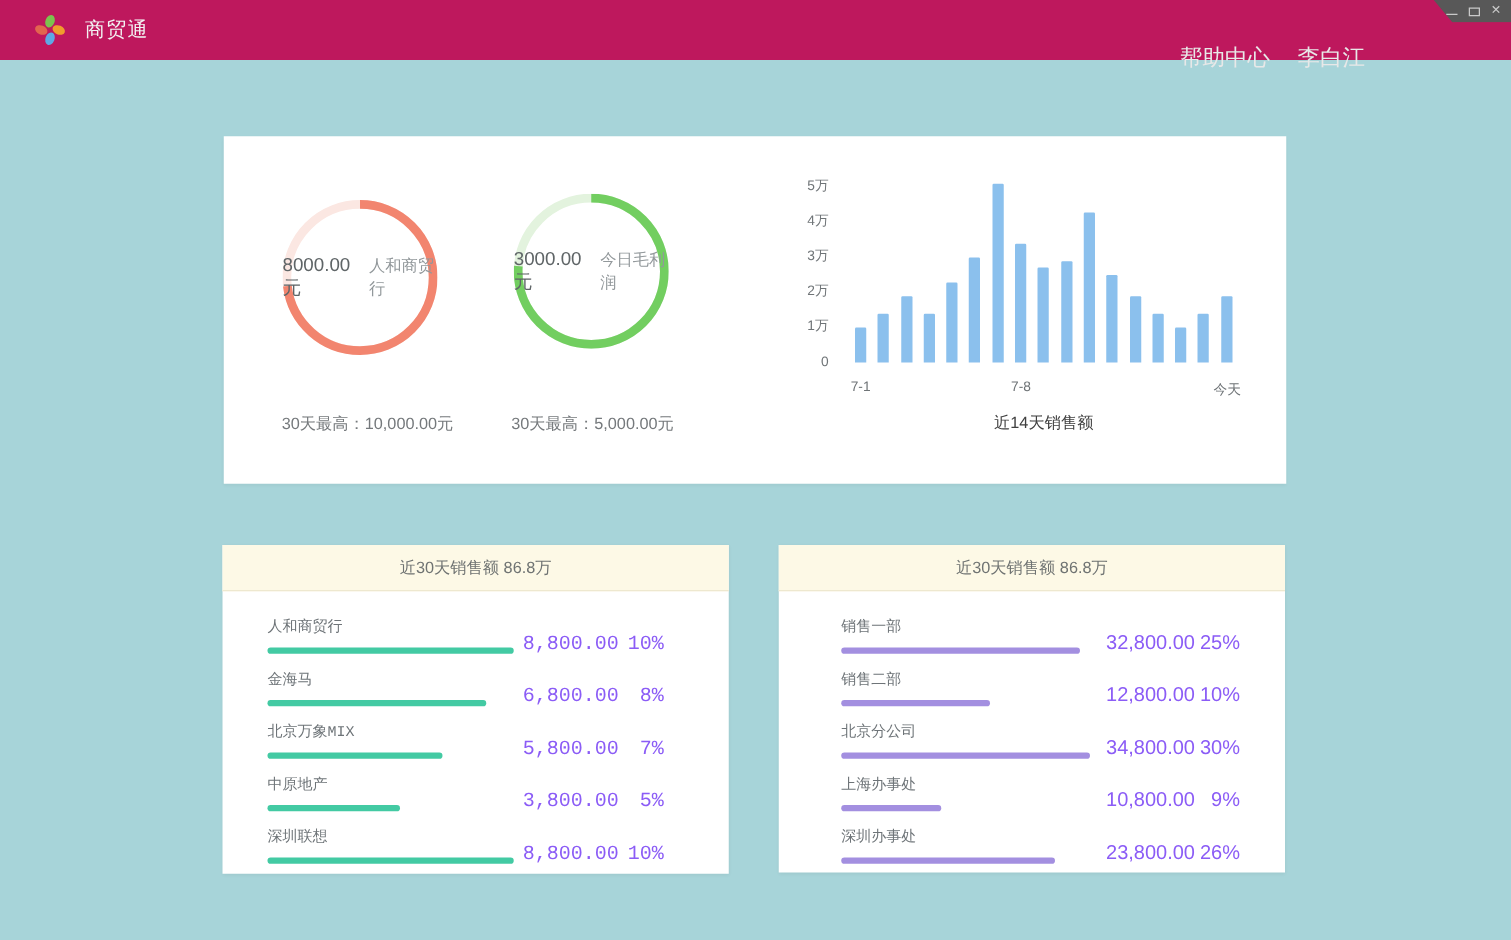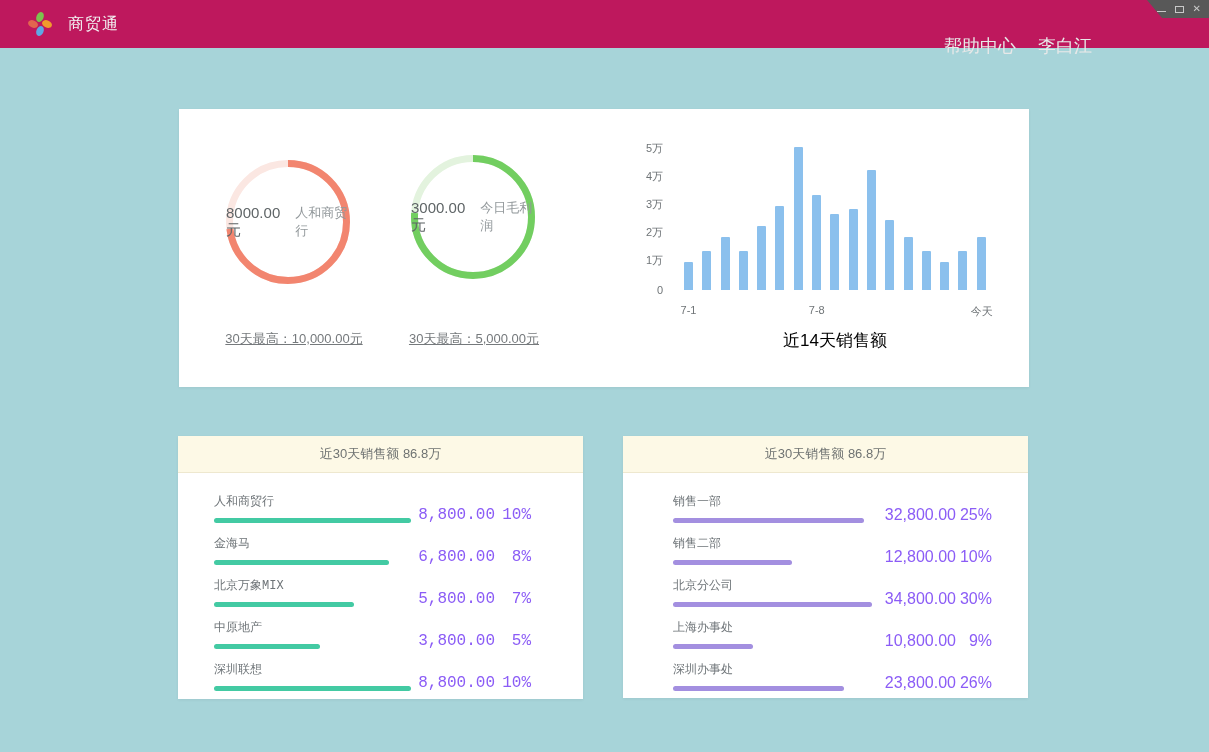--- a/index.html
+++ b/index.html
@@ -42,35 +42,35 @@
   .gauge-1 { left:47px;  top:51px; }
   .gauge-2 { left:232px; top:46px; }
   .donut { display:block; }
   .donut circle { fill:none; stroke-width:7; }
   .gauge-text {
     position:absolute; left:0; top:0; width:124px; height:124px;
     display:flex; flex-direction:row; align-items:center; justify-content:center; gap:11px;
   }
   .gauge-value { font-size:15px; color:#5f6567; }
   .gauge-label { font-size:13px; color:#92989b; }
-  .gauge-caption { position:absolute; top:221px; font-size:13px; color:#75797c; text-align:center; width:230px;text-decoration:underline; }
+  .gauge-caption { position:absolute; top:221px; font-size:13px; color:#75797c; text-align:center; width:230px; }
   .caption-1 { left:0px; }
   .caption-2 { left:180px; }
 
   
   .chart-plot {
     position:absolute; left:505px; top:29px; width:302px; height:152px;
     display:flex; align-items:flex-end; gap:9.3px;
   }
   .chart-bar { width:9px; flex:none; border-radius:1px 1px 0 0; }
   .chart-y-axis { position:absolute; left:448px; top:29px; width:36px; height:152px; }
   .y-tick { position:absolute; right:0; font-size:11px; color:#6f7477; }
   .chart-x-axis { position:absolute; left:505px; top:195px; width:302px; height:14px; }
   .x-tick { position:absolute; top:0; transform:translateX(-50%); font-size:11px; color:#6f7477; white-space:nowrap; }
-  .chart-title { position:absolute; left:505px; top:220px; width:302px; text-align:center; font-size:17px; color:#000000; }
+  .chart-title { position:absolute; left:505px; top:220px; width:302px; text-align:center; font-size:13px; color:#404040; }
 
   
   .card-header {
     height:37px; background:#fdf9e6; border-bottom:1px solid #eee8cf;
     display:flex; align-items:center; justify-content:center;
     font-size:13px; color:#6f7372;
   }
   .card-body { padding-top:20px; }
   .left-card  .card-body { padding-left:36px; padding-right:52px;font-family:Liberation Mono, monospace; }
   .right-card .card-body { padding-left:50px; padding-right:36px; }

